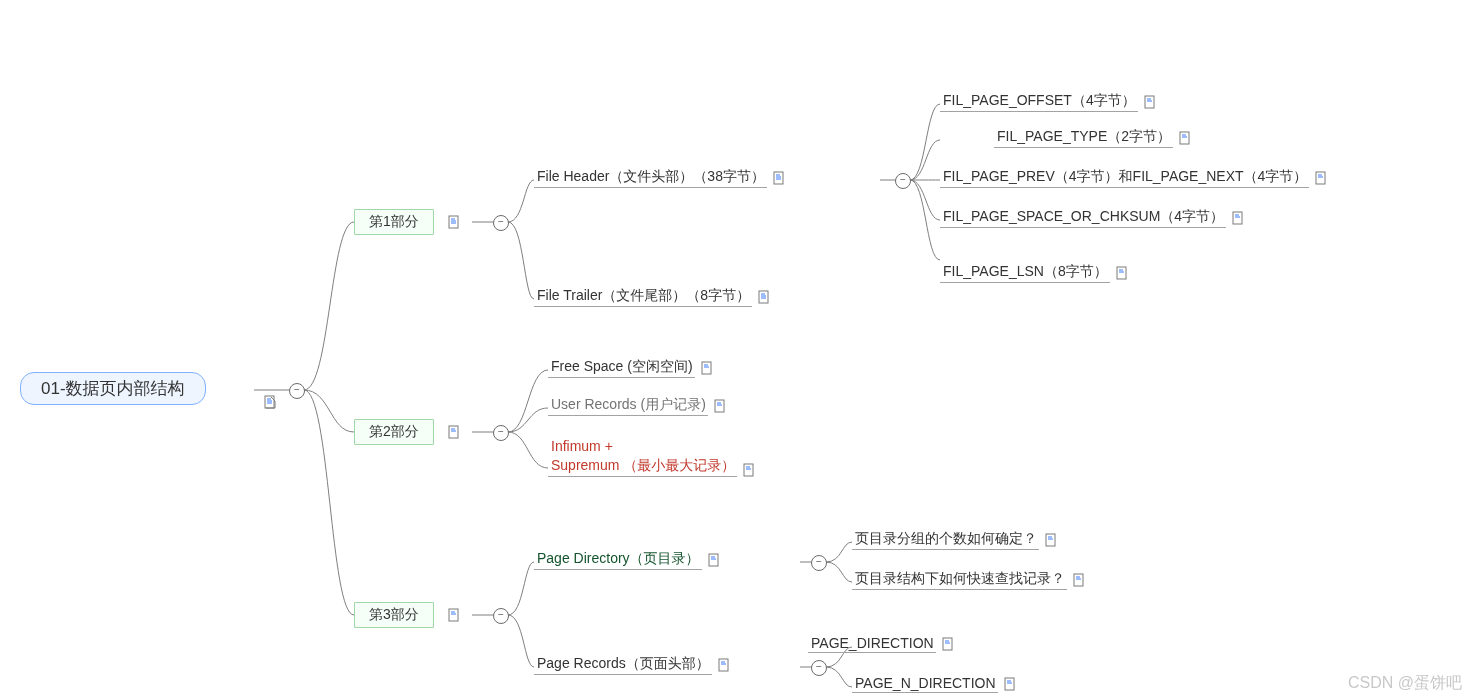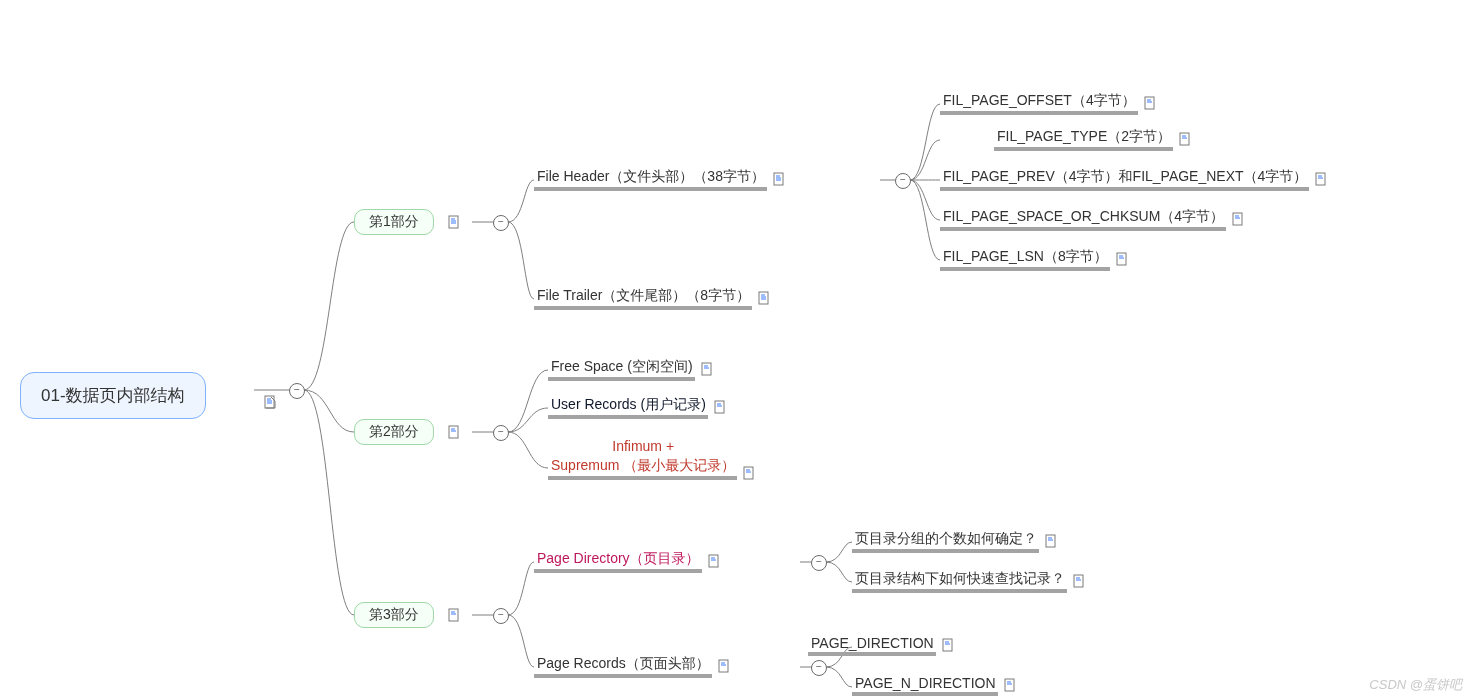--- a/index.html
+++ b/index.html
@@ -16,57 +16,56 @@
   .node {
     position: absolute;
     white-space: nowrap;
     display: flex;
     align-items: center;
     gap: 6px;
   }
   .root {
     border: 1.5px solid #7fb1ff;
     border-radius: 14px;
-    padding: 11px 20px;
+    padding: 4px 20px;
     background: #eef5ff;
     font-size: 17px;
   }
   .box {
     border: 1.5px solid #9fd8a6;
-    border-radius: 10px;
+    border-radius: 1px;
     padding: 3px 14px;
     background: #f5fff7;
   }
   .leaf {
-    border-bottom: 4px solid #a3a3a3;
+    border-bottom: 1px solid #a3a3a3;
     padding: 1px 2px 1px 3px;
   }
   .toggle {
     position: absolute;
     width: 14px;
     height: 14px;
     border: 1px solid #6b6b6b;
     border-radius: 50%;
     background: #fff;
     font-size: 10px;
     line-height: 12px;
     text-align: center;
     color: #555;
   }
   .note-ico svg { display: block; }
-  .red { color: #c0392b; text-align: center; }
-  .blue { color: #0f172a; }
-  .cyan { color: #be185d; }
+  .red { color: #c0392b; }
+  .blue { color: #737373; }
+  .cyan { color: #14532d; }
   .wm {
     position: absolute;
     right: 8px;
     bottom: 4px;
     color: #c8c8c8;
-    font-size: 13px;
-    font-style: italic;
+    font-size: 16px;
   }
   .mlabel {
     display: inline-block;
     line-height: 1.35;
   }
 </style>
 </head>
 <body>
 
 <svg class="lines">
@@ -185,21 +184,21 @@
 </div>
 <div class="node" style="left:940px;top:207px">
   <span class="leaf">FIL_PAGE_SPACE_OR_CHKSUM（4字节）</span>
   <span class="note-ico">
       <svg width="14" height="14">
         <rect x="1" y="1" width="9" height="12" fill="#fff" stroke="#7a7a7a"></rect>
         <path d="M3 4 h4 M3 6 h5" stroke="#3a7aff"></path>
       </svg>
     </span>
 </div>
-<div class="node" style="left:940px;top:247px">
+<div class="node" style="left:940px;top:262px">
   <span class="leaf">FIL_PAGE_LSN（8字节）</span>
   <span class="note-ico">
       <svg width="14" height="14">
         <rect x="1" y="1" width="9" height="12" fill="#fff" stroke="#7a7a7a"></rect>
         <path d="M3 4 h4 M3 6 h5" stroke="#3a7aff"></path>
       </svg>
     </span>
 </div>
 
 <div class="node box" style="left:354px;top:419px">

